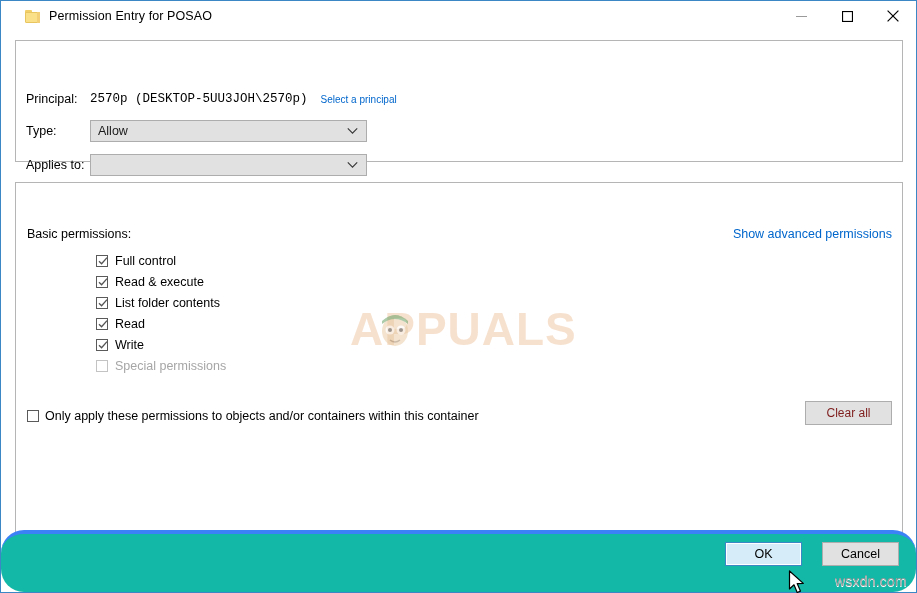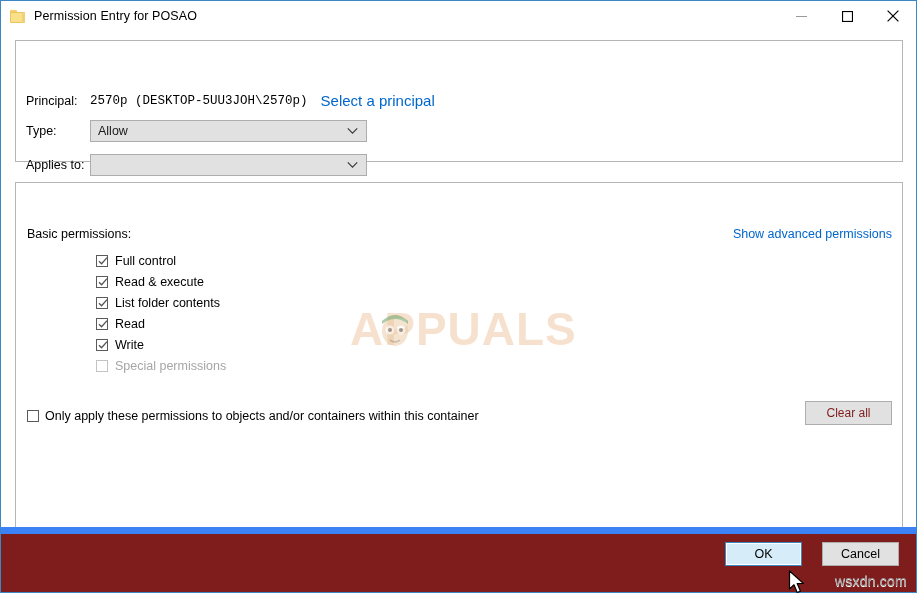--- a/index.html
+++ b/index.html
@@ -36,21 +36,21 @@
     min-height: 30px;
     background: #ffffff;
     display: flex;
     align-items: center;
     position: relative;
     z-index: 5;
   }
   #title-left {
     display: flex;
     align-items: center;
-    padding-left: 9px;
+    padding-left: 24px;
     flex: 1;
   }
   .folder-icon {
     width: 15px;
     height: 13px;
     position: relative;
     margin-right: 9px;
     flex: none;
   }
   .folder-icon .tab {
@@ -139,21 +139,21 @@
 
   .principal-value {
     font-size: 12.5px;
     color: #000;
     margin-right: 13px;
     white-space: nowrap;
     font-family: Liberation Mono, monospace;
   }
   .link {
     color: #0066cc;
-    font-size: 15px;
+    font-size: 10px;
     text-decoration: none;
     cursor: pointer;
     white-space: nowrap;
   }
 
   .combo {
     width: 277px;
     height: 22px;
     box-sizing: border-box;
     background: #e1e1e1;
@@ -248,23 +248,24 @@
     align-items: center;
     justify-content: center;
     cursor: default;
     font-family: Liberation Sans, sans-serif;
   }
 
   
   #footer {
     height: 58px;
     min-height: 58px;
-    background: #7f1d1d;
-    border-top: 7px solid #3b82f6;
-    position: relative;
+    background: #14b8a6;
+    border-top: 4px solid #3b82f6;
+    position: relative;
+    border-radius: 23px;
   }
   .footer-btn {
     position: absolute;
     top: 8px;
     width: 77px;
     height: 24px;
     box-sizing: border-box;
     font-size: 12.5px;
     color: #000;
     display: flex;

